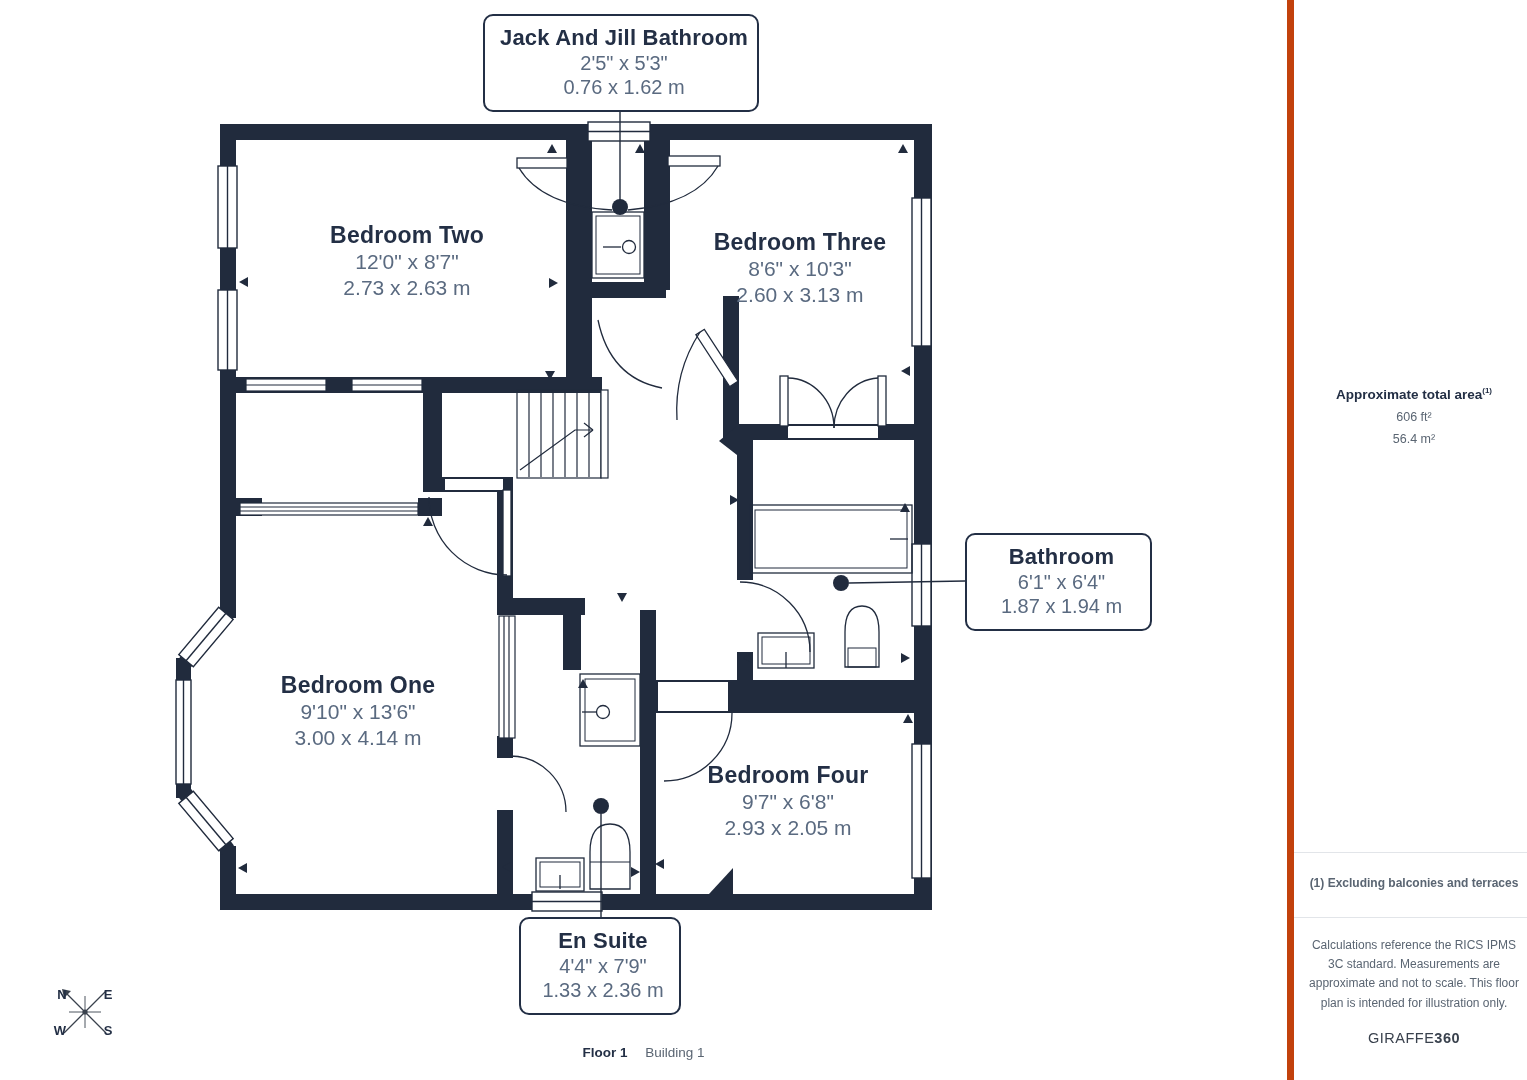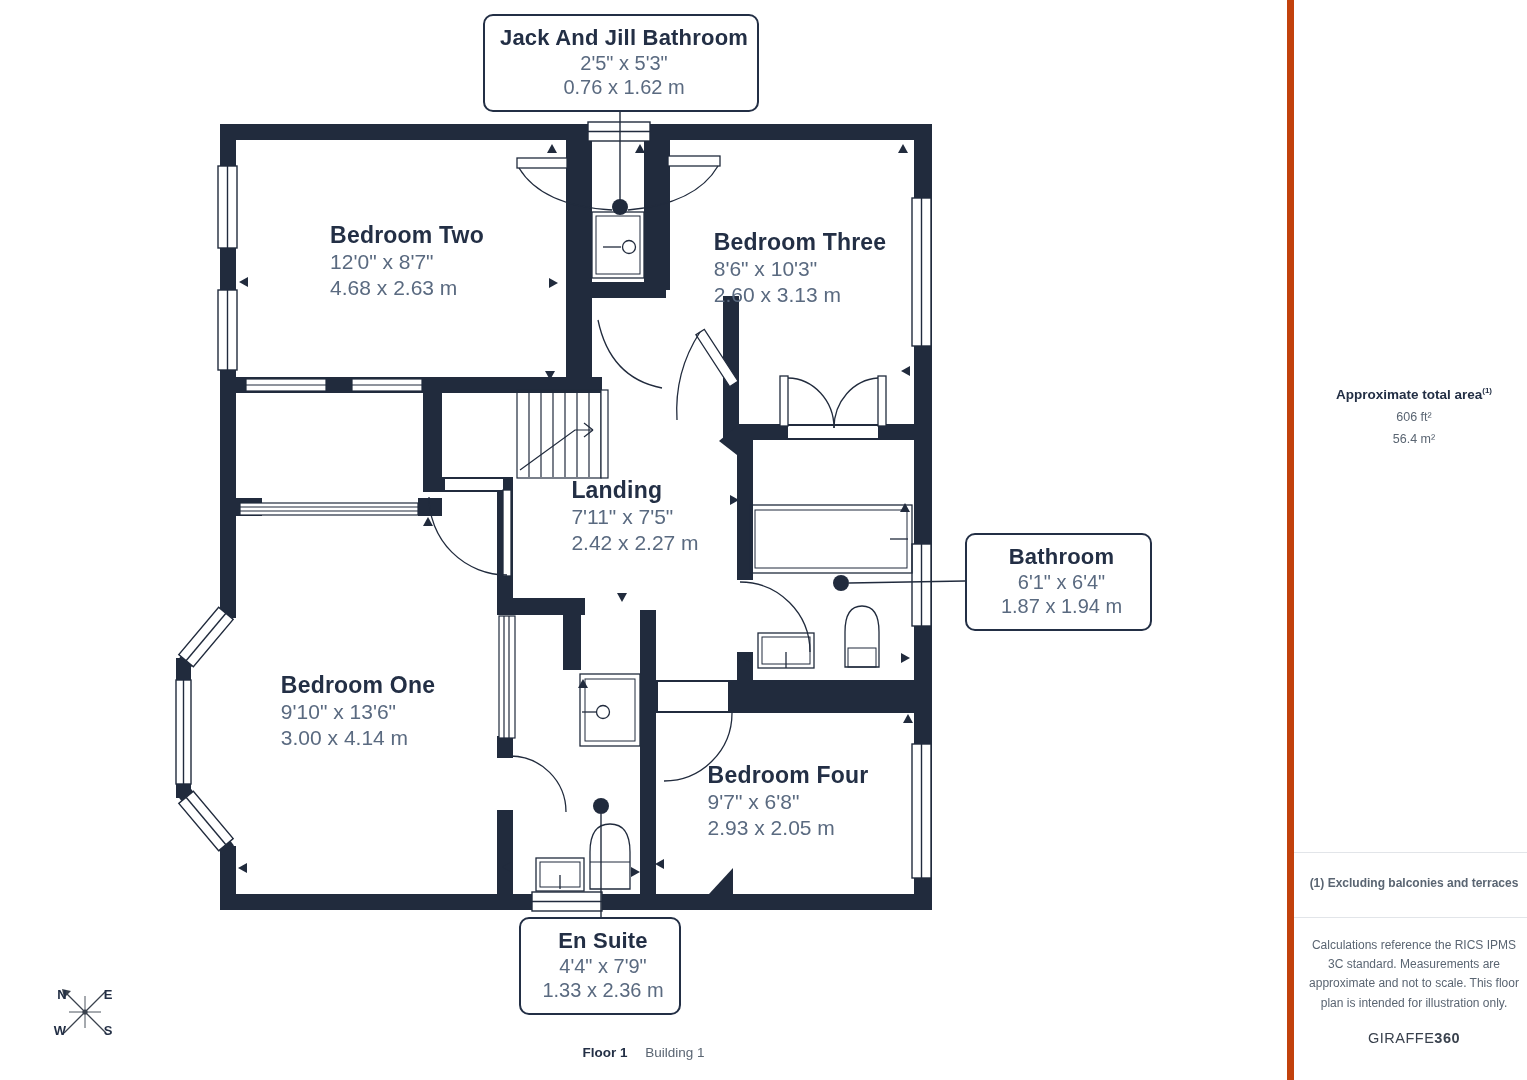--- a/index.html
+++ b/index.html
@@ -1,21 +1,21 @@
 <!DOCTYPE html>
 <html><head>
 <meta charset="utf-8">
 <style>
   html,body{margin:0;padding:0;background:#ffffff;}
   .page{position:relative;width:1527px;height:1080px;background:#ffffff;overflow:hidden;
         font-family:"Liberation Sans", sans-serif;color:#232f45;}
   svg.plan{position:absolute;left:0;top:0;width:1527px;height:1080px;}
 
   
-  .room-label{position:absolute;transform:translate(-50%,-50%);white-space:nowrap;}
+  .room-label{position:absolute;transform:translate(-50%,-50%);text-align:center;white-space:nowrap;}
   .room-name{font-size:23px;font-weight:bold;color:#232f45;letter-spacing:.2px;}
   .room-dim{font-size:21px;color:#5a6a80;line-height:1.22;}
 
   
   .callout{position:absolute;background:#ffffff;border:2px solid #232f45;border-radius:10px;
            text-align:center;padding:9px 6px 10px 12px;box-sizing:border-box;}
   .callout .room-name{font-size:22px;}
   .callout .room-dim{font-size:20px;}
 
   
@@ -270,31 +270,26 @@
     <line x1="85" y1="996" x2="85" y2="1028" stroke-width="0.9"></line>
     <line x1="69" y1="1012" x2="101" y2="1012" stroke-width="0.9"></line>
     <circle cx="85" cy="1012" r="2.6" fill="#39414d" stroke="none"></circle>
     <polygon points="62,989 71,991 64,998" fill="#39414d" stroke="none"></polygon>
   </g>
 </svg>
 
 <div class="room-label" style="left:407px;top:261px">
   <div class="room-name">Bedroom Two</div>
   <div class="room-dim">12'0" x 8'7"</div>
-  <div class="room-dim">4.68 x 2.63 m</div>
+  <div class="room-dim">2.73 x 2.63 m</div>
 </div>
 <div class="room-label" style="left:800px;top:268px">
   <div class="room-name">Bedroom Three</div>
   <div class="room-dim">8'6" x 10'3"</div>
   <div class="room-dim">2.60 x 3.13 m</div>
-</div>
-<div class="room-label" style="left:635px;top:516px">
-  <div class="room-name">Landing</div>
-  <div class="room-dim">7'11" x 7'5"</div>
-  <div class="room-dim">2.42 x 2.27 m</div>
 </div>
 <div class="room-label" style="left:358px;top:711px">
   <div class="room-name">Bedroom One</div>
   <div class="room-dim">9'10" x 13'6"</div>
   <div class="room-dim">3.00 x 4.14 m</div>
 </div>
 <div class="room-label" style="left:788px;top:801px">
   <div class="room-name">Bedroom Four</div>
   <div class="room-dim">9'7" x 6'8"</div>
   <div class="room-dim">2.93 x 2.05 m</div>

